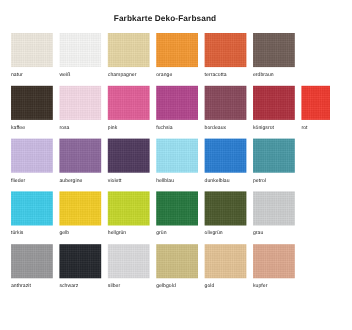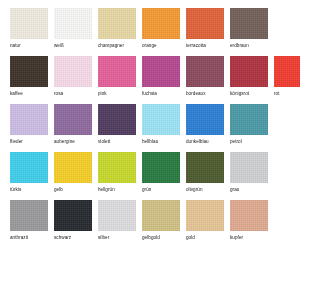--- a/index.html
+++ b/index.html
@@ -77,20 +77,21 @@
     line-height: 6px;
     white-space: nowrap;
     letter-spacing: 0.05px;
   }
 </style>
 </head>
 <body style="background: rgb(255, 255, 255);">
 
 <div id="page">
 
+  <div id="chart-title">Farbkarte Deko-Farbsand</div>
 
   <div id="swatch-grid">
       <div class="swatch-row">
         <div class="swatch-cell">
           <div class="swatch-chip" style="background-color: rgb(240, 235, 224);"></div>
           <div class="swatch-label">natur</div>
         </div>
         <div class="swatch-cell">
           <div class="swatch-chip" style="background-color: rgb(248, 248, 247);"></div>
           <div class="swatch-label">weiß</div>

